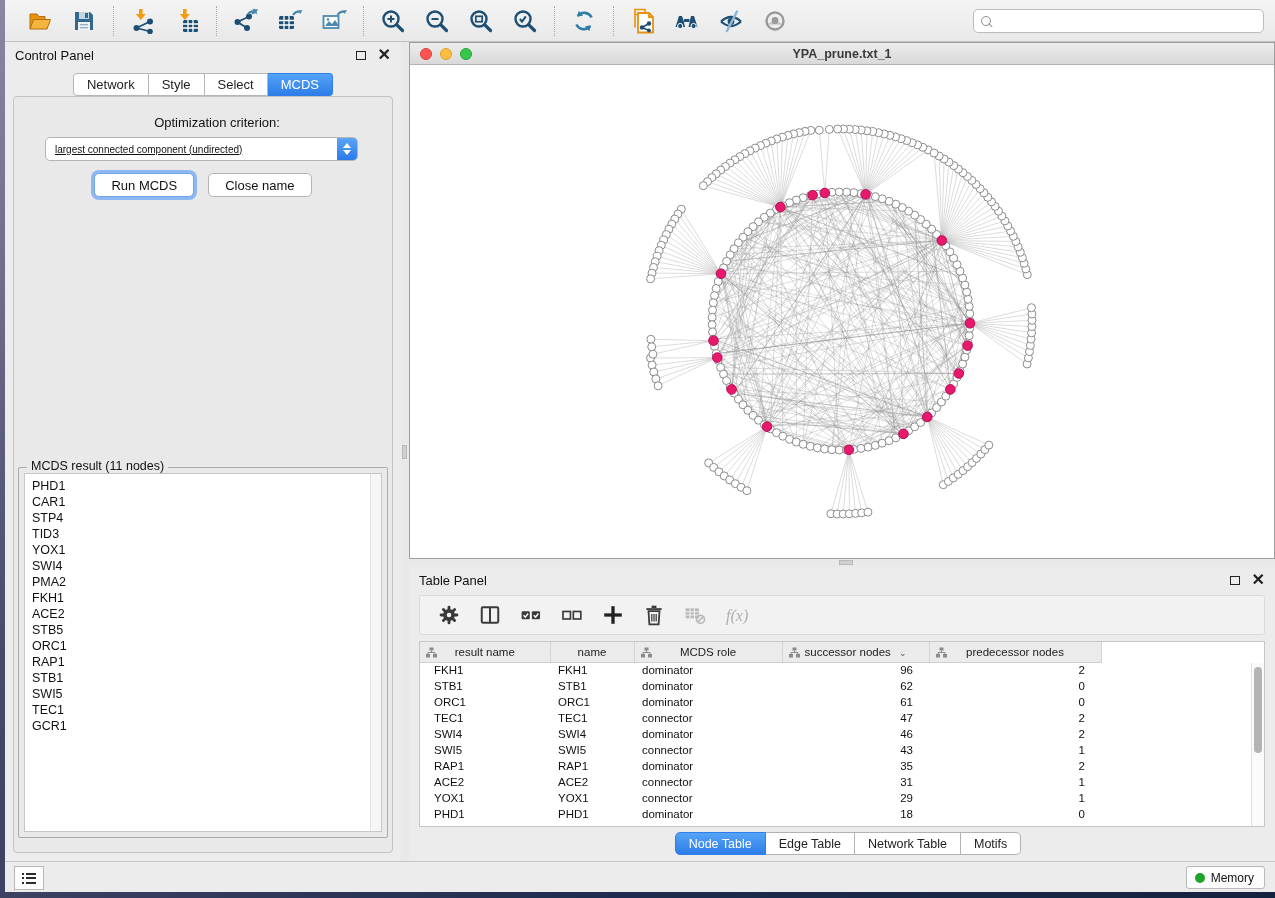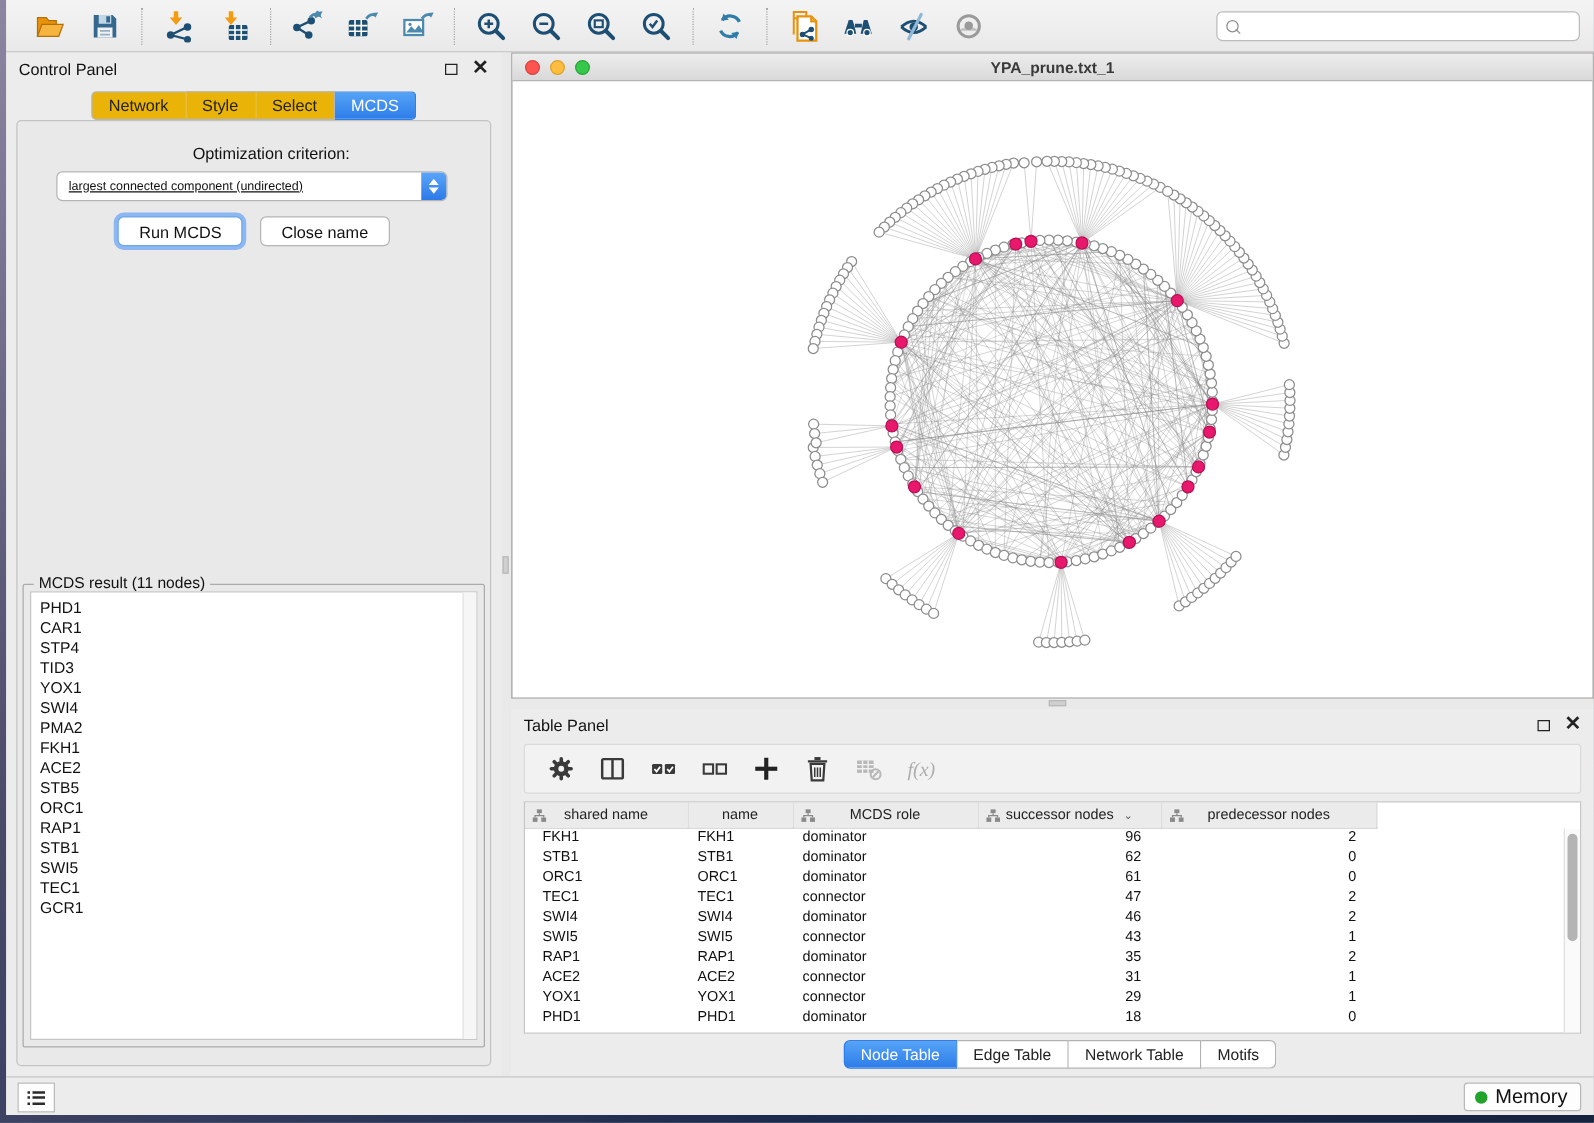--- a/index.html
+++ b/index.html
@@ -26,21 +26,21 @@
     background:#8f8f8f; transform:rotate(45deg); transform-origin:0 0; }
   .search-input { border:none; outline:none; flex:1; height:20px; font-size:12px; background:transparent; padding-left:5px; }
 
   
   .control-panel { position:absolute; left:0; top:42px; width:396px; height:819px; background:#ececec; }
   .panel-header { height:26px; display:flex; align-items:center; padding:0 10px; font-size:13px; color:#111; }
   .panel-header .spacer { flex:1; }
   .float-icon { width:10px; height:9px; border:1.6px solid #222; margin-right:12px; }
   .close-icon { font-size:16px; font-weight:bold; color:#222; line-height:10px; }
   .cp-tabs { position:absolute; left:0; top:31px; width:100%; display:flex; justify-content:center; }
-  .cp-tab { padding:3px 13px; font-size:13px; color:#222; background:#eab308;
+  .cp-tab { padding:3px 13px; font-size:13px; color:#222; background:#ffffff;
     border:1px solid #b6b6b6; border-left:none; }
   .cp-tab:first-child { border-left:1px solid #b6b6b6; border-radius:4px 0 0 4px; }
   .cp-tab:last-child { border-radius:0 4px 4px 0; }
   .cp-tab.sel { background:linear-gradient(#54a3f7,#2e7de9); color:#fff; border-color:#2e7de9; }
   .cp-content { position:absolute; left:8px; right:8px; top:54px; bottom:8px;
     background:#e9e9e9; border:1px solid #c3c3c3; border-radius:4px;padding-left:28px; }
   .opt-label { margin-top:18px; text-align:center; font-size:13px; color:#111; }
   .dropdown { position:absolute; left:31px; right:34px; top:40px; height:24px; background:#fff;
     border:1px solid #b5b5b5; border-radius:5px; font-size:10px; color:#111;
     display:flex; align-items:center; padding-left:9px;text-decoration:underline; }
@@ -118,21 +118,21 @@
     border:1px solid #b9b9b9; display:flex; align-items:center; justify-content:center; }
   .list-glyph { width:14px; height:11px;
     background:linear-gradient(#2b2b2b,#2b2b2b) 4px 0/10px 2px no-repeat,
                linear-gradient(#2b2b2b,#2b2b2b) 4px 4.5px/10px 2px no-repeat,
                linear-gradient(#2b2b2b,#2b2b2b) 4px 9px/10px 2px no-repeat,
                linear-gradient(#2b2b2b,#2b2b2b) 0 0/2px 2px no-repeat,
                linear-gradient(#2b2b2b,#2b2b2b) 0 4.5px/2px 2px no-repeat,
                linear-gradient(#2b2b2b,#2b2b2b) 0 9px/2px 2px no-repeat; }
   .memory-btn { position:absolute; right:10px; top:4px; height:23px; padding:0 10px 0 8px;
     background:#fdfdfd; border:1px solid #b9b9b9; border-radius:3px;
-    display:flex; align-items:center; gap:6px; font-size:16px; color:#111; }
+    display:flex; align-items:center; gap:6px; font-size:12px; color:#111; }
   .mem-dot { width:10px; height:10px; border-radius:50%; background:#1fa32a; }
 </style>
 </head>
 <body>
 
 <div class="wallpaper"></div>
 <div class="app">
 
   <div class="toolbar" id="main-toolbar">
     <div class="search-box">
@@ -1099,21 +1099,21 @@
       </div>
     <div class="table-wrap">
       <table class="data" id="node-table">
           <tbody>
             <tr>
               <th style="width:130px"><svg class="colicon" width="11" height="11" viewBox="0 0 11 11">
                   <rect x="3.5" y="0.5" width="4" height="3" fill="#8a8a8a"></rect>
                   <rect x="0" y="7" width="4" height="3.5" fill="#8a8a8a"></rect>
                   <rect x="7" y="7" width="4" height="3.5" fill="#8a8a8a"></rect>
                   <path d="M5.5 3.5 v2 M2 7 v-1.5 h7 V7" stroke="#8a8a8a" fill="none"></path>
-                </svg><span>shared name</span></th>
+                </svg><span>result name</span></th>
               <th style="width:84px"><span>name</span></th>
               <th style="width:148px"><svg class="colicon" width="11" height="11" viewBox="0 0 11 11">
                   <rect x="3.5" y="0.5" width="4" height="3" fill="#8a8a8a"></rect>
                   <rect x="0" y="7" width="4" height="3.5" fill="#8a8a8a"></rect>
                   <rect x="7" y="7" width="4" height="3.5" fill="#8a8a8a"></rect>
                   <path d="M5.5 3.5 v2 M2 7 v-1.5 h7 V7" stroke="#8a8a8a" fill="none"></path>
                 </svg><span>MCDS role</span></th>
               <th style="width:147px"><svg class="colicon" width="11" height="11" viewBox="0 0 11 11">
                   <rect x="3.5" y="0.5" width="4" height="3" fill="#8a8a8a"></rect>
                   <rect x="0" y="7" width="4" height="3.5" fill="#8a8a8a"></rect>

